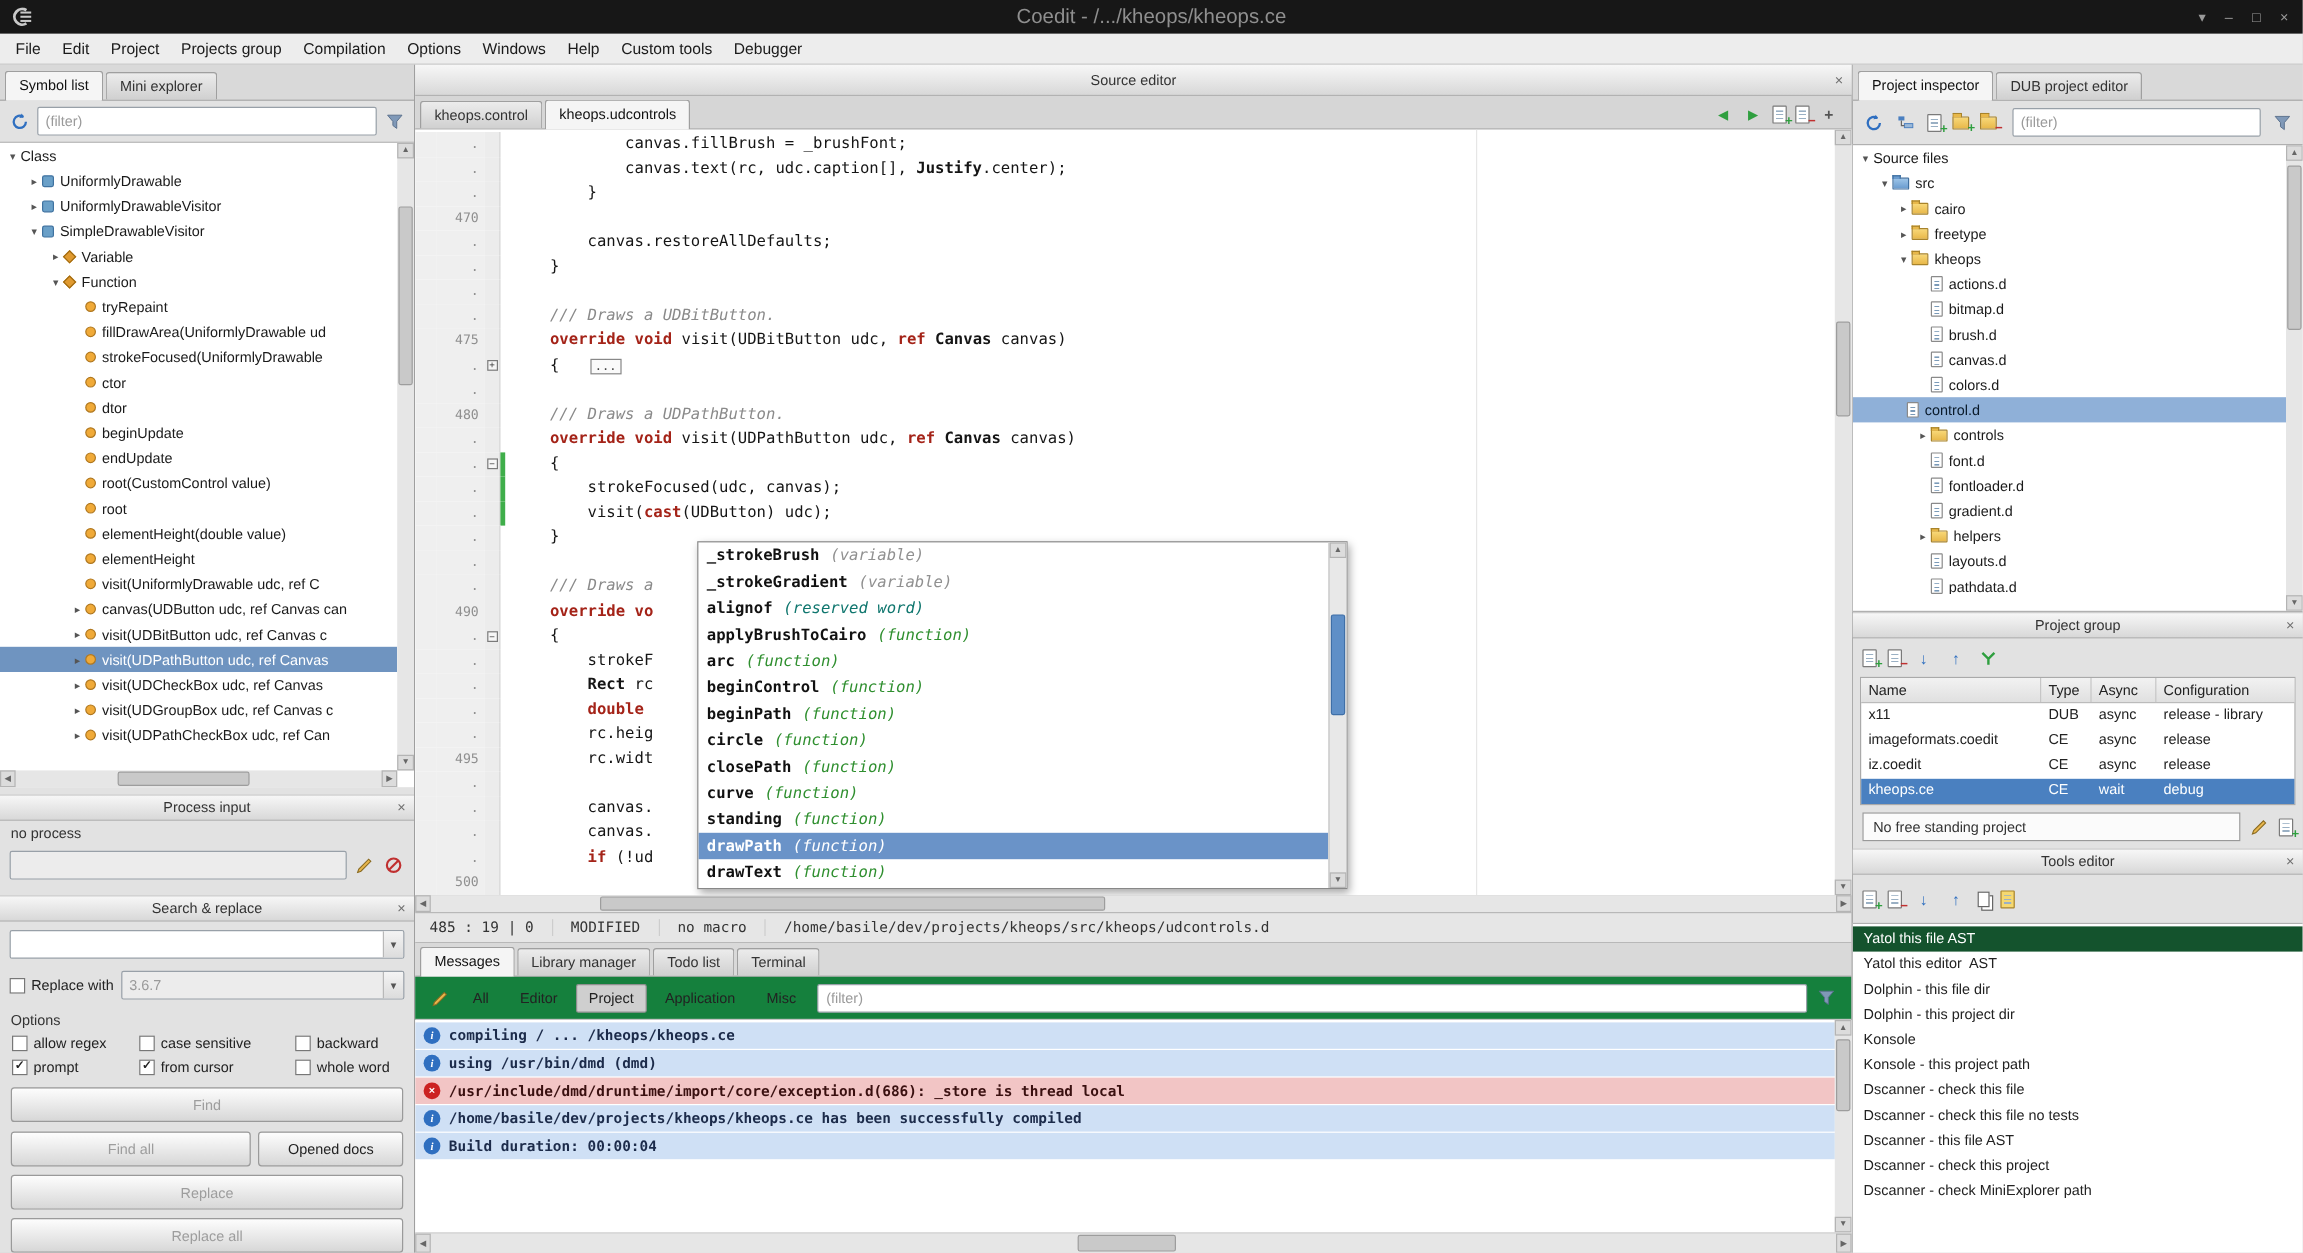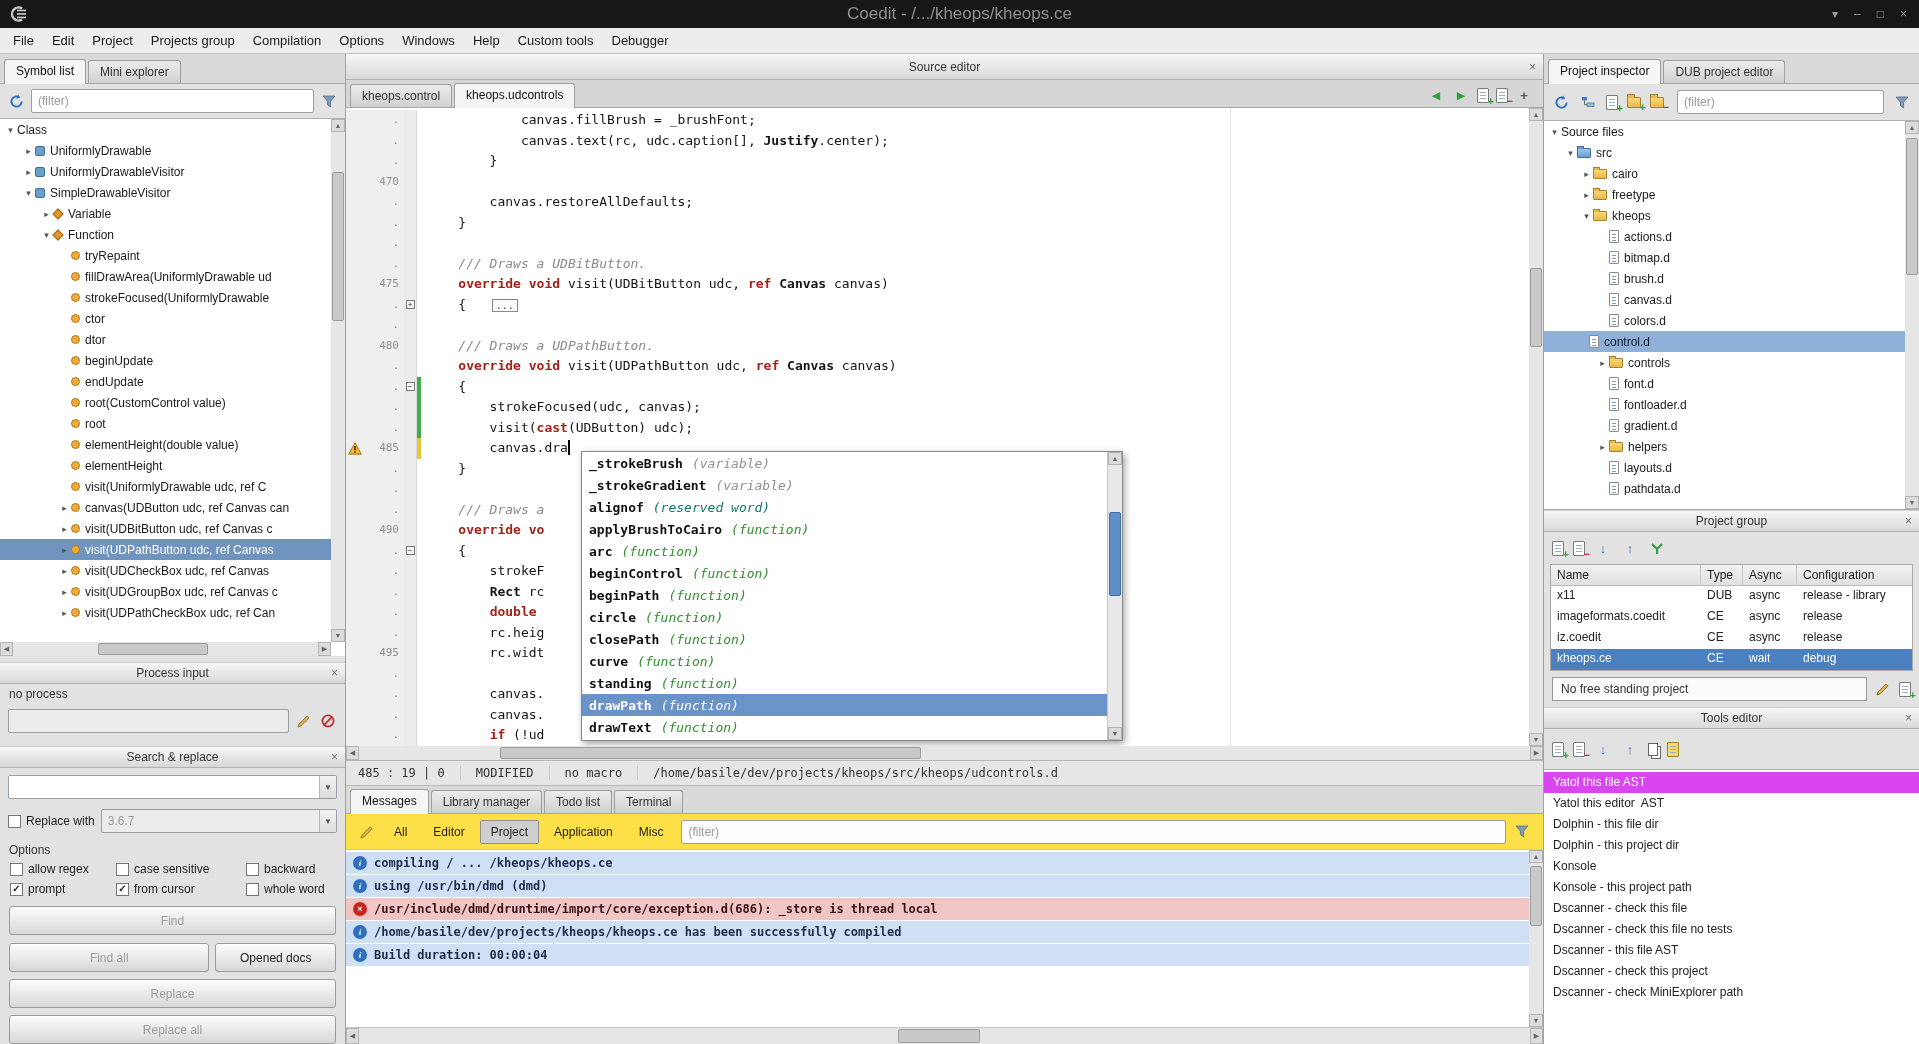--- a/index.html
+++ b/index.html
@@ -148,21 +148,21 @@
   .pscroll .track{flex:1;position:relative;}
   .pscroll .thumb{position:absolute;left:1px;right:1px;top:18%;height:32%;background:#5f8fc7;border:1px solid #3f6fa7;border-radius:2px;}
 
   .edhscroll{height:14px;flex:none;position:relative;border-top:1px solid #c6c6c6;}
   .statusbar{height:26px;flex:none;background:#e6e6e6;border-top:1px solid #b8b8b8;border-bottom:1px solid #b8b8b8;
     display:flex;align-items:center;font:12px "DejaVu Sans Mono",monospace;color:#333;padding:0 8px;}
   .sseg{padding:0 15px;border-right:1px solid #cdcdcd;white-space:pre;}
   .sseg:first-child{padding-left:4px;}
   .sseg:last-child{border-right:none;}
 
-  .msg-toolbar{height:36px;flex:none;display:flex;align-items:center;gap:7px;padding:0 12px;background:#fde047;border-bottom:1px solid #c4c4c4;}
+  .msg-toolbar{height:36px;flex:none;display:flex;align-items:center;gap:7px;padding:0 12px;background:#15803d;border-bottom:1px solid #c4c4c4;}
   .fbtn{padding:4px 10px;font-size:12px;color:#222;border:1px solid transparent;border-radius:2px;}
   .fbtn.active{background:#cfcfcf;border-color:#8f8f8f;}
   .msg-filter{width:500px;margin-left:auto;}
   .msg-list{height:178px;flex:none;background:#fff;position:relative;overflow:hidden;border-bottom:1px solid #c4c4c4;}
   .msg-rows{position:absolute;top:2px;left:0;right:14px;}
   .mrow{height:22px;display:flex;align-items:center;gap:7px;padding:0 7px;font:bold 12px "DejaVu Sans Mono",monospace;margin-bottom:1px;}
   .mrow.info{background:#cfe0f5;color:#1c2b4a;}
   .mrow.error{background:#f2c5c5;color:#3a1010;}
   .mtext{white-space:pre;overflow:hidden;}
   .micon{width:14px;height:14px;flex:none;border-radius:50%;color:#fff;font-size:9px;font-weight:bold;
@@ -181,21 +181,21 @@
   .ghead span{padding:3px 6px;border-right:1px solid #c6c6c6;color:#222;white-space:nowrap;overflow:hidden;}
   .ghead span:last-child{border-right:none;}
   .grow{display:grid;grid-template-columns:150px 42px 54px 1fr;height:21px;color:#222;}
   .grow span{padding:2px 6px;white-space:nowrap;overflow:hidden;}
   .grow.sel{background:#4a80c0;color:#fff;}
   .fs-row{height:36px;flex:none;display:flex;align-items:center;gap:7px;padding:0 8px;}
   .sunken{flex:1;height:24px;border:1px solid #999;background:#fbfbfb;display:flex;align-items:center;padding:0 8px;font-size:12px;color:#333;}
   .tools-toolbar{height:40px;}
   .tools-list{flex:1;min-height:0;background:#fff;border-top:1px solid #b0b0b0;overflow:hidden;padding-top:2px;}
   .tlrow{height:21px;padding:3px 9px;font-size:12px;color:#222;white-space:pre;overflow:hidden;}
-  .tlrow.sel{background:#d946ef;color:#fff;}
+  .tlrow.sel{background:#14532d;color:#fff;}
 </style>
 </head>
 <body>
 
 <div class="app">
 
   <div class="titlebar">
     <span class="logo">
       <svg width="20" height="16" viewBox="0 0 20 16">
         <path d="M14 2.5 A6.5 6.5 0 1 0 14 13.5" fill="none" stroke="#c9c9c9" stroke-width="2.4"></path>
@@ -607,33 +607,20 @@
               <pre class="ctext"><span class="s-p">        strokeFocused(udc, canvas);</span></pre>
             </div>
             <div class="cl">
               <span class="gwarn"></span>
               <span class="gnum">.</span>
               <span class="gfold"></span>
               <span class="gmark green"></span>
               <pre class="ctext"><span class="s-p">        visit(</span><span class="s-k">cast</span><span class="s-p">(UDButton) udc);</span></pre>
             </div>
             <div class="cl">
-              <span class="gwarn">
-                <svg width="14" height="13" viewBox="0 0 14 13">
-                  <path d="M7 0.8 L13.3 12.2 H0.7 Z" fill="#f2b330" stroke="#9a7010" stroke-width="0.9"></path>
-                  <rect x="6.3" y="4" width="1.5" height="4.4" fill="#3a2a00"></rect>
-                  <rect x="6.3" y="9.4" width="1.5" height="1.5" fill="#3a2a00"></rect>
-                </svg>
-              </span>
-              <span class="gnum">485</span>
-              <span class="gfold"></span>
-              <span class="gmark yellow"></span>
-              <pre class="ctext"><span class="s-p">        canvas.dra</span><span class="caret"></span></pre>
-            </div>
-            <div class="cl">
               <span class="gwarn"></span>
               <span class="gnum">.</span>
               <span class="gfold"></span>
               <span class="gmark"></span>
               <pre class="ctext"><span class="s-p">    }</span></pre>
             </div>
             <div class="cl">
               <span class="gwarn"></span>
               <span class="gnum">.</span>
               <span class="gfold"></span>

